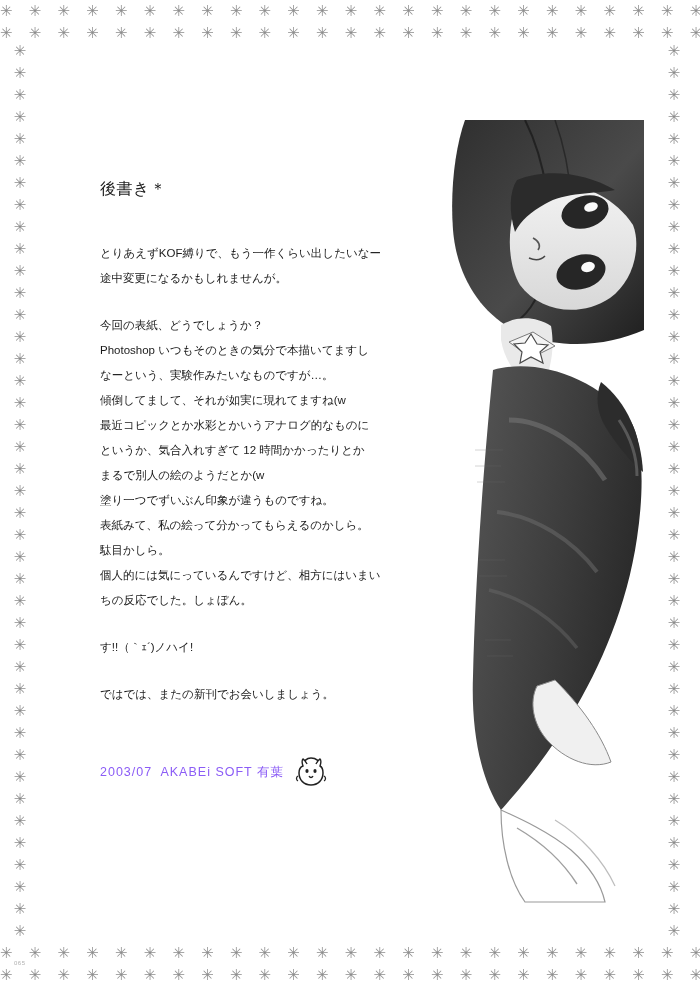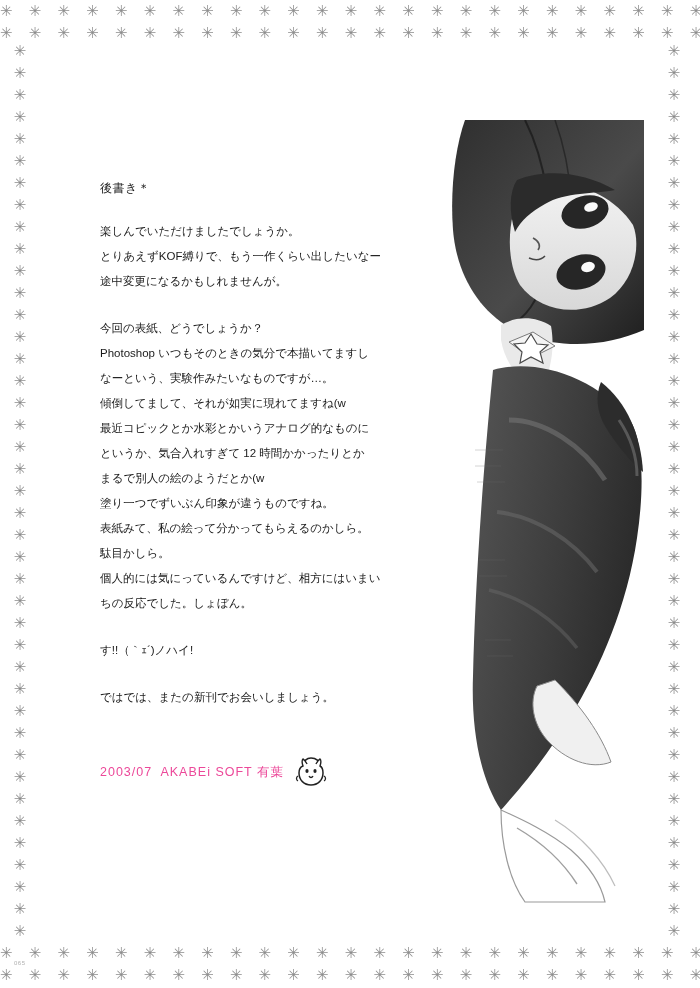--- a/index.html
+++ b/index.html
@@ -72,40 +72,40 @@
   #afterword {
     position: absolute;
     left: 44px;
     top: 120px;
     width: 300px;
     color: #1a1a1a;
     font-size: 11.5px;
     line-height: 25px;
   }
   #afterword .heading {
-    font-size: 12px;
-    margin-bottom: 18px;
+    font-size: 16px;
+    margin-bottom: 40px;
     letter-spacing: 0.5px;
   }
   #afterword p {
     margin: 0 0 22px 0;
   }
   #afterword p .ln { display: block; }
 
   
   #signature {
     position: absolute;
     left: 44px;
     top: 700px;
     display: flex;
     align-items: center;
     gap: 10px;
     font-size: 12.5px;
     letter-spacing: 1px;
-    color: #ec4899;
+    color: #8b5cf6;
   }
   #signature .sig-text { white-space: pre; }
   .mascot { display: block; }
 
   
   #page-number {
     position: absolute;
     left: 14px;
     bottom: 22px;
     font-size: 6px;
@@ -290,21 +290,20 @@
               <path d="M82,536 L108,536"></path>
           </g>
         </g>
       </svg>
     </div>
 
     <div id="afterword">
       <div class="heading">後書き＊</div>
       <div id="afterword-body">
           <p>
-            <span class="ln">楽しんでいただけましたでしょうか。</span>
             <span class="ln">とりあえずKOF縛りで、もう一作くらい出したいなー</span>
             <span class="ln">途中変更になるかもしれませんが。</span>
           </p>
           <p>
             <span class="ln">今回の表紙、どうでしょうか？</span>
             <span class="ln">Photoshop いつもそのときの気分で本描いてますし</span>
             <span class="ln">なーという、実験作みたいなものですが…。</span>
             <span class="ln">傾倒してまして、それが如実に現れてますね(w</span>
             <span class="ln">最近コピックとか水彩とかいうアナログ的なものに</span>
             <span class="ln">というか、気合入れすぎて 12 時間かかったりとか</span>

